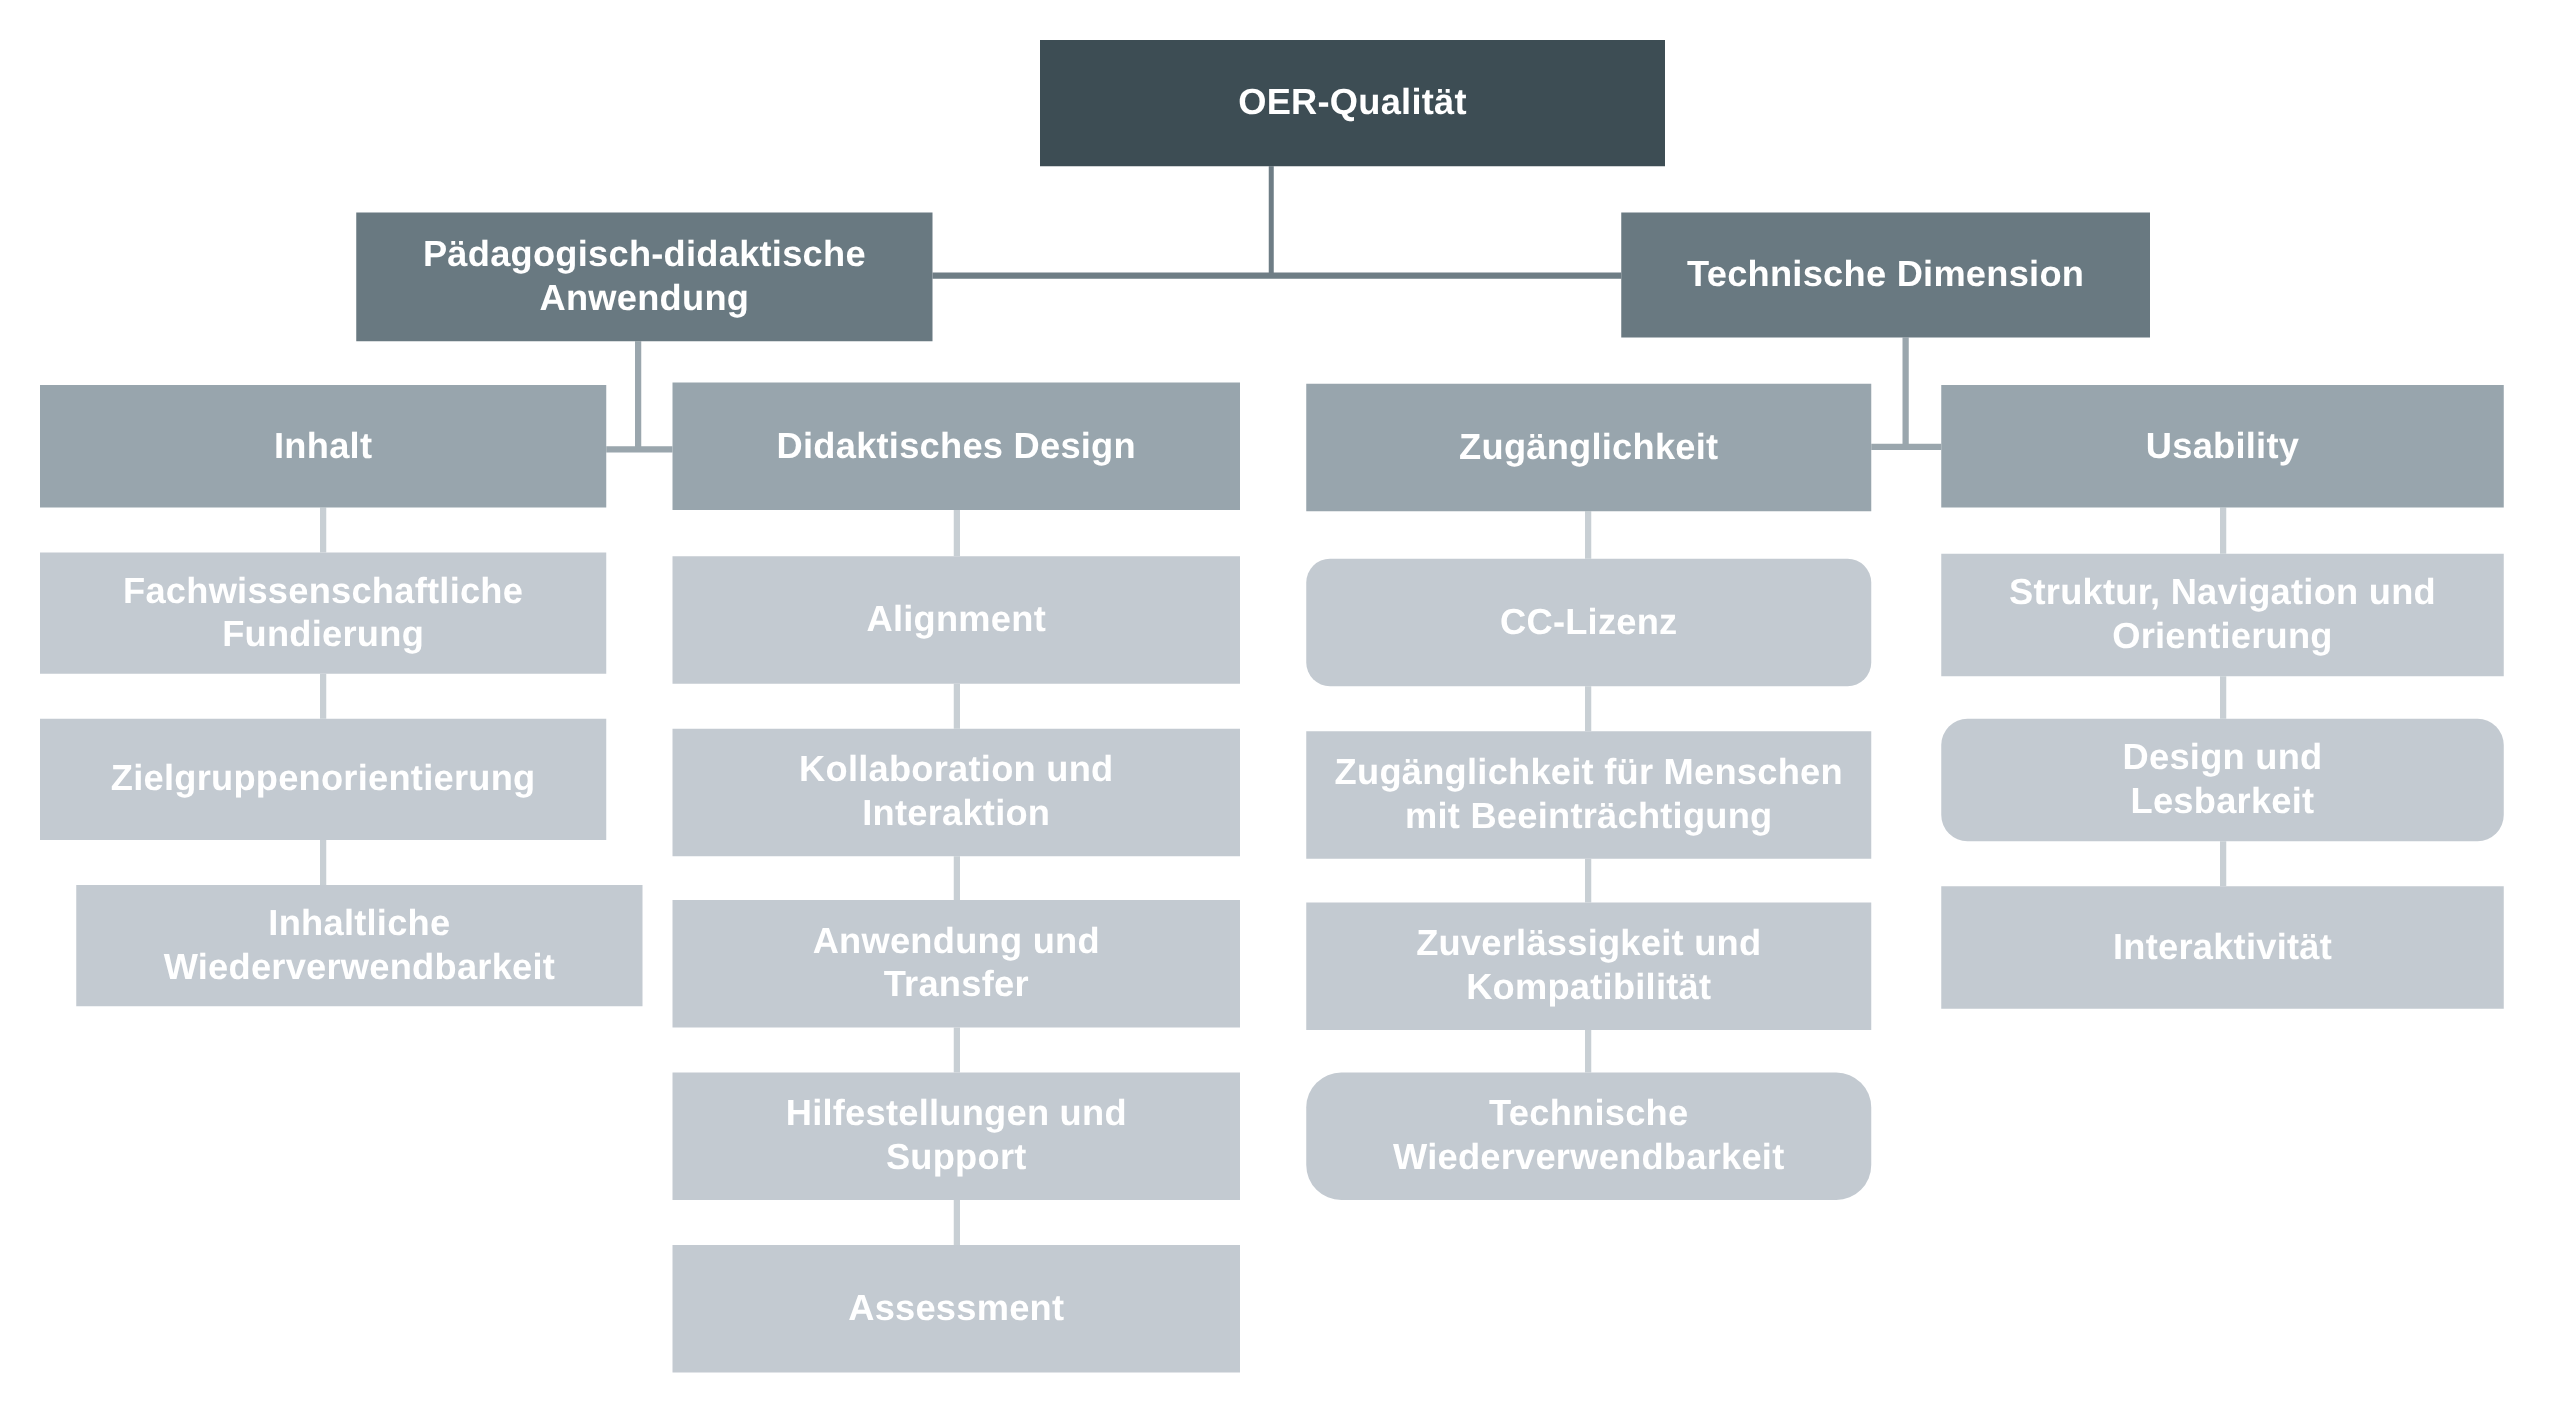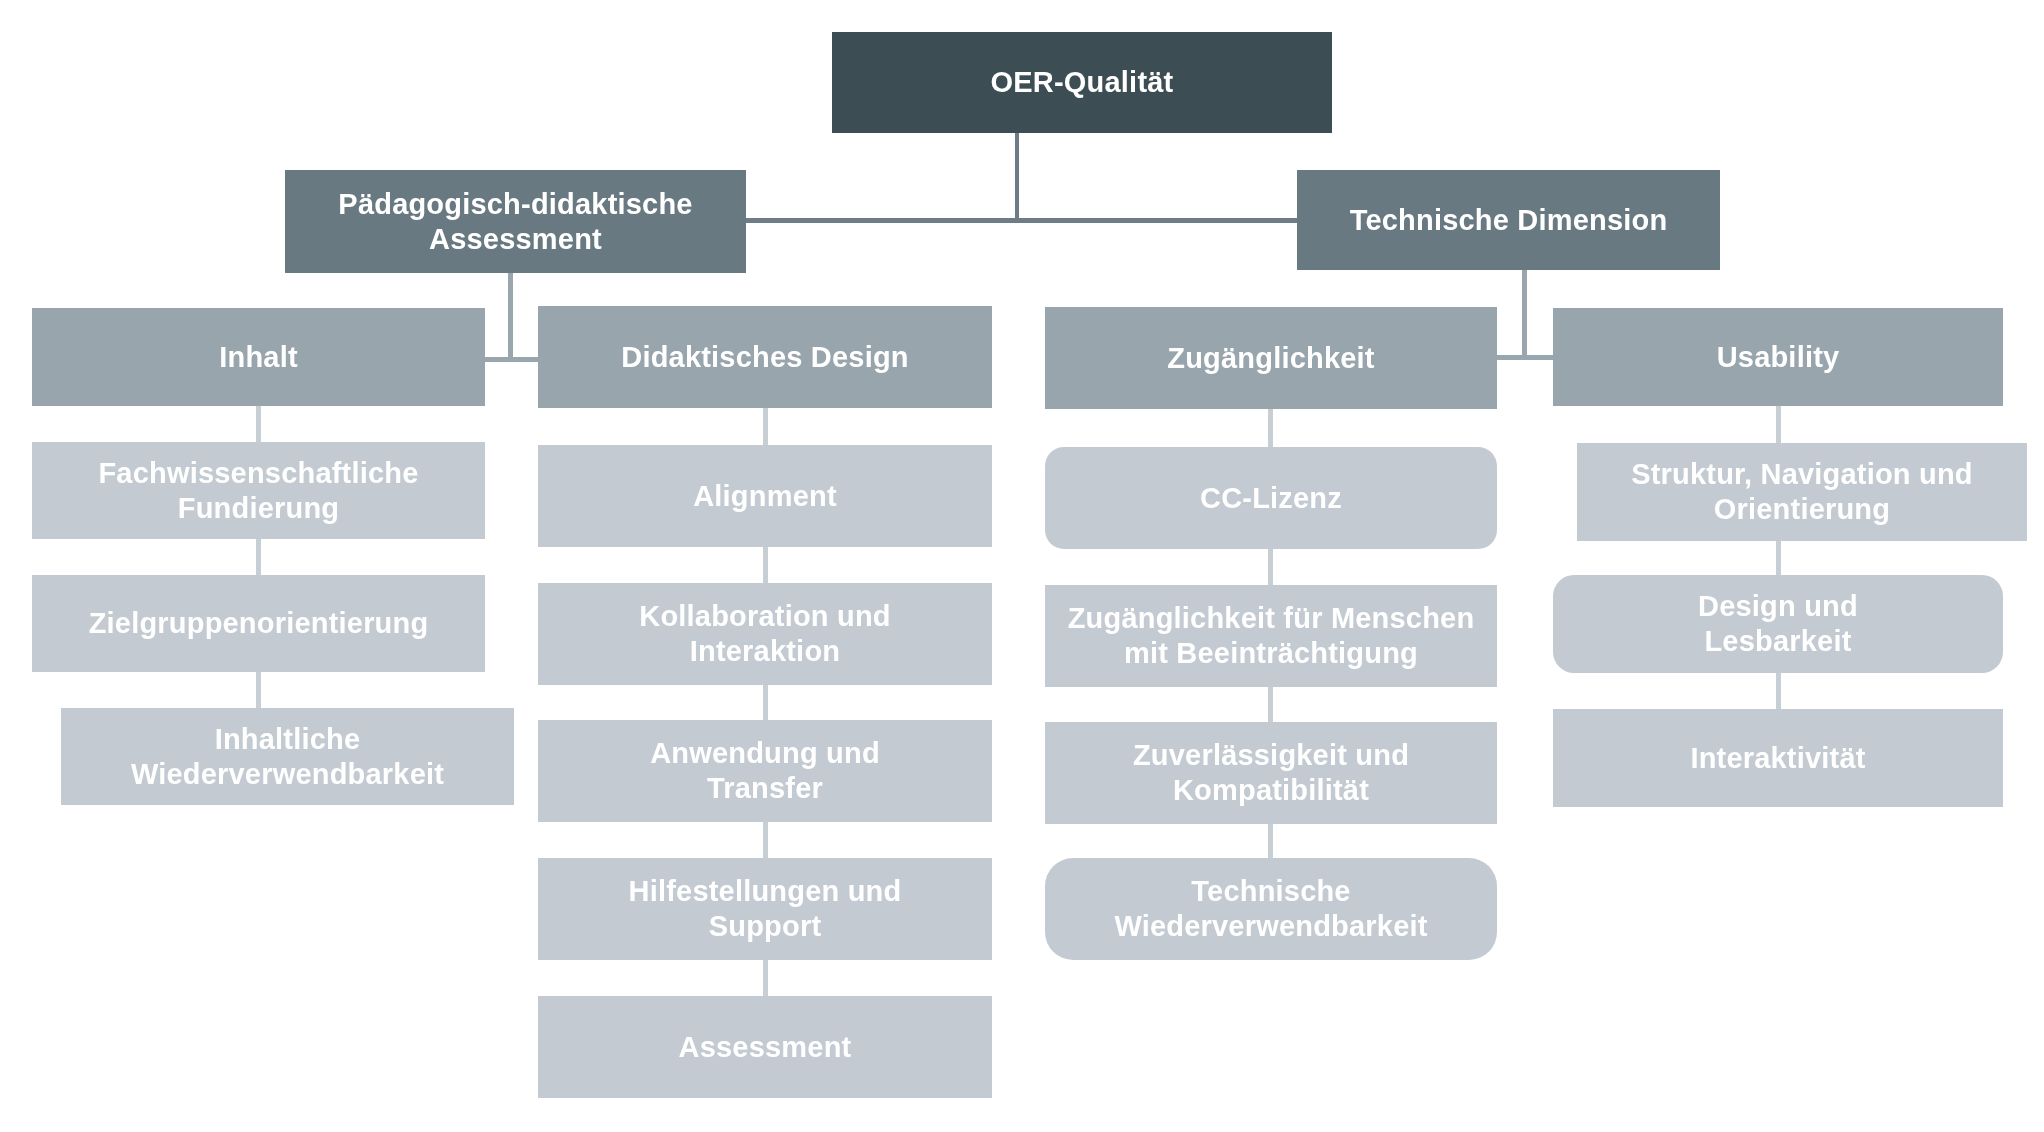--- a/index.html
+++ b/index.html
@@ -66,21 +66,21 @@
   <div class="line line-light" style="left:1776px; top:406px; width:5px; height:37px;"></div>
   <div class="line line-light" style="left:1776px; top:541px; width:5px; height:34px;"></div>
   <div class="line line-light" style="left:1776px; top:673px; width:5px; height:36px;"></div>
 
   <div class="box tier-root" style="left:792px; top:32px; width:500px; height:101px;margin-left:40px;">
     <span>OER-Qualität</span>
   </div>
 
   <div class="box tier-dim" style="left:285px; top:170px; width:461px; height:103px;">
     <span>Pädagogisch-didaktische
-Assessment</span>
+Anwendung</span>
   </div>
   <div class="box tier-dim" style="left:1297px; top:170px; width:423px; height:100px;">
     <span>Technische Dimension</span>
   </div>
 
   <div class="box tier-category" style="left:32px; top:308px; width:453px; height:98px;">
     <span>Inhalt</span>
   </div>
   <div class="box tier-item" style="left:32px; top:442px; width:453px; height:97px;">
     <span>Fachwissenschaftliche
@@ -131,21 +131,21 @@
 Kompatibilität</span>
   </div>
   <div class="box tier-item" style="left:1045px; top:858px; width:452px; height:102px;border-radius:28px;">
     <span>Technische
 Wiederverwendbarkeit</span>
   </div>
 
   <div class="box tier-category" style="left:1553px; top:308px; width:450px; height:98px;">
     <span>Usability</span>
   </div>
-  <div class="box tier-item" style="left:1553px; top:443px; width:450px; height:98px;margin-left:24px;">
+  <div class="box tier-item" style="left:1553px; top:443px; width:450px; height:98px;">
     <span>Struktur, Navigation und
 Orientierung</span>
   </div>
   <div class="box tier-item" style="left:1553px; top:575px; width:450px; height:98px;border-radius:21px;">
     <span>Design und
 Lesbarkeit</span>
   </div>
   <div class="box tier-item" style="left:1553px; top:709px; width:450px; height:98px;">
     <span>Interaktivität</span>
   </div>

